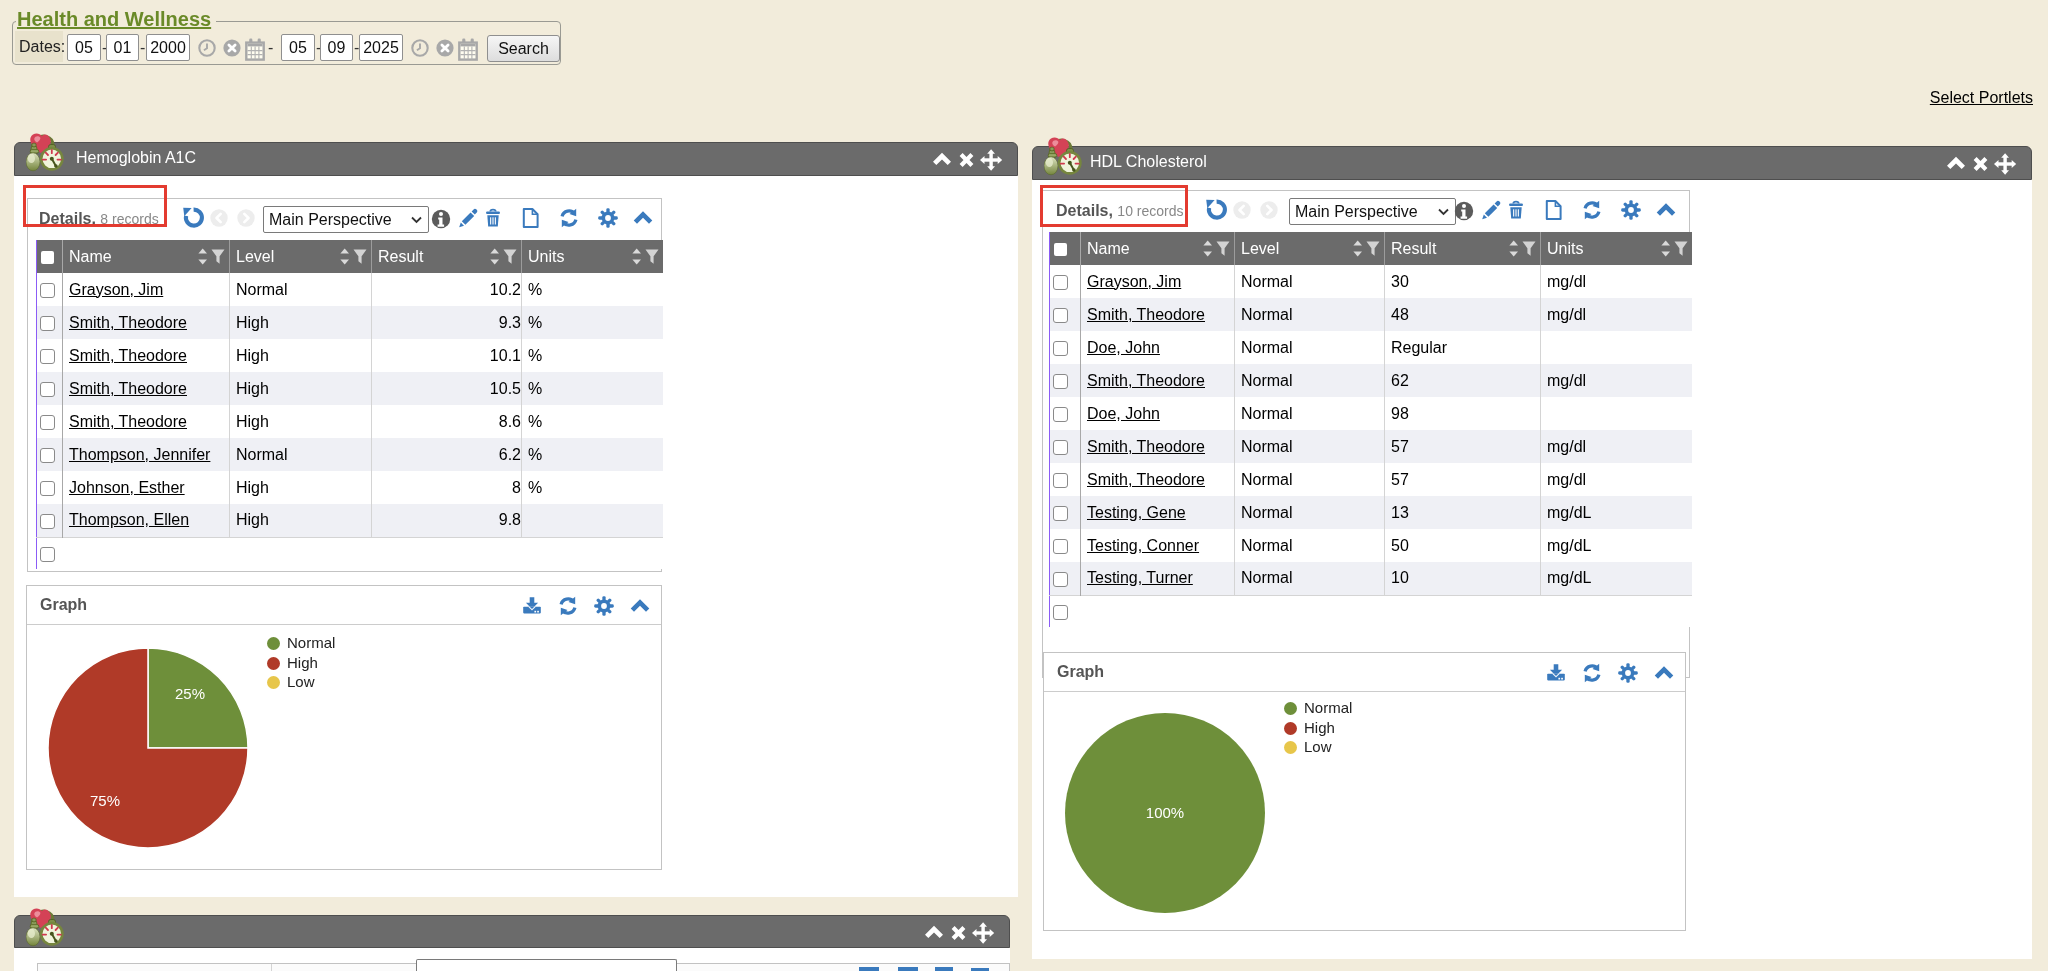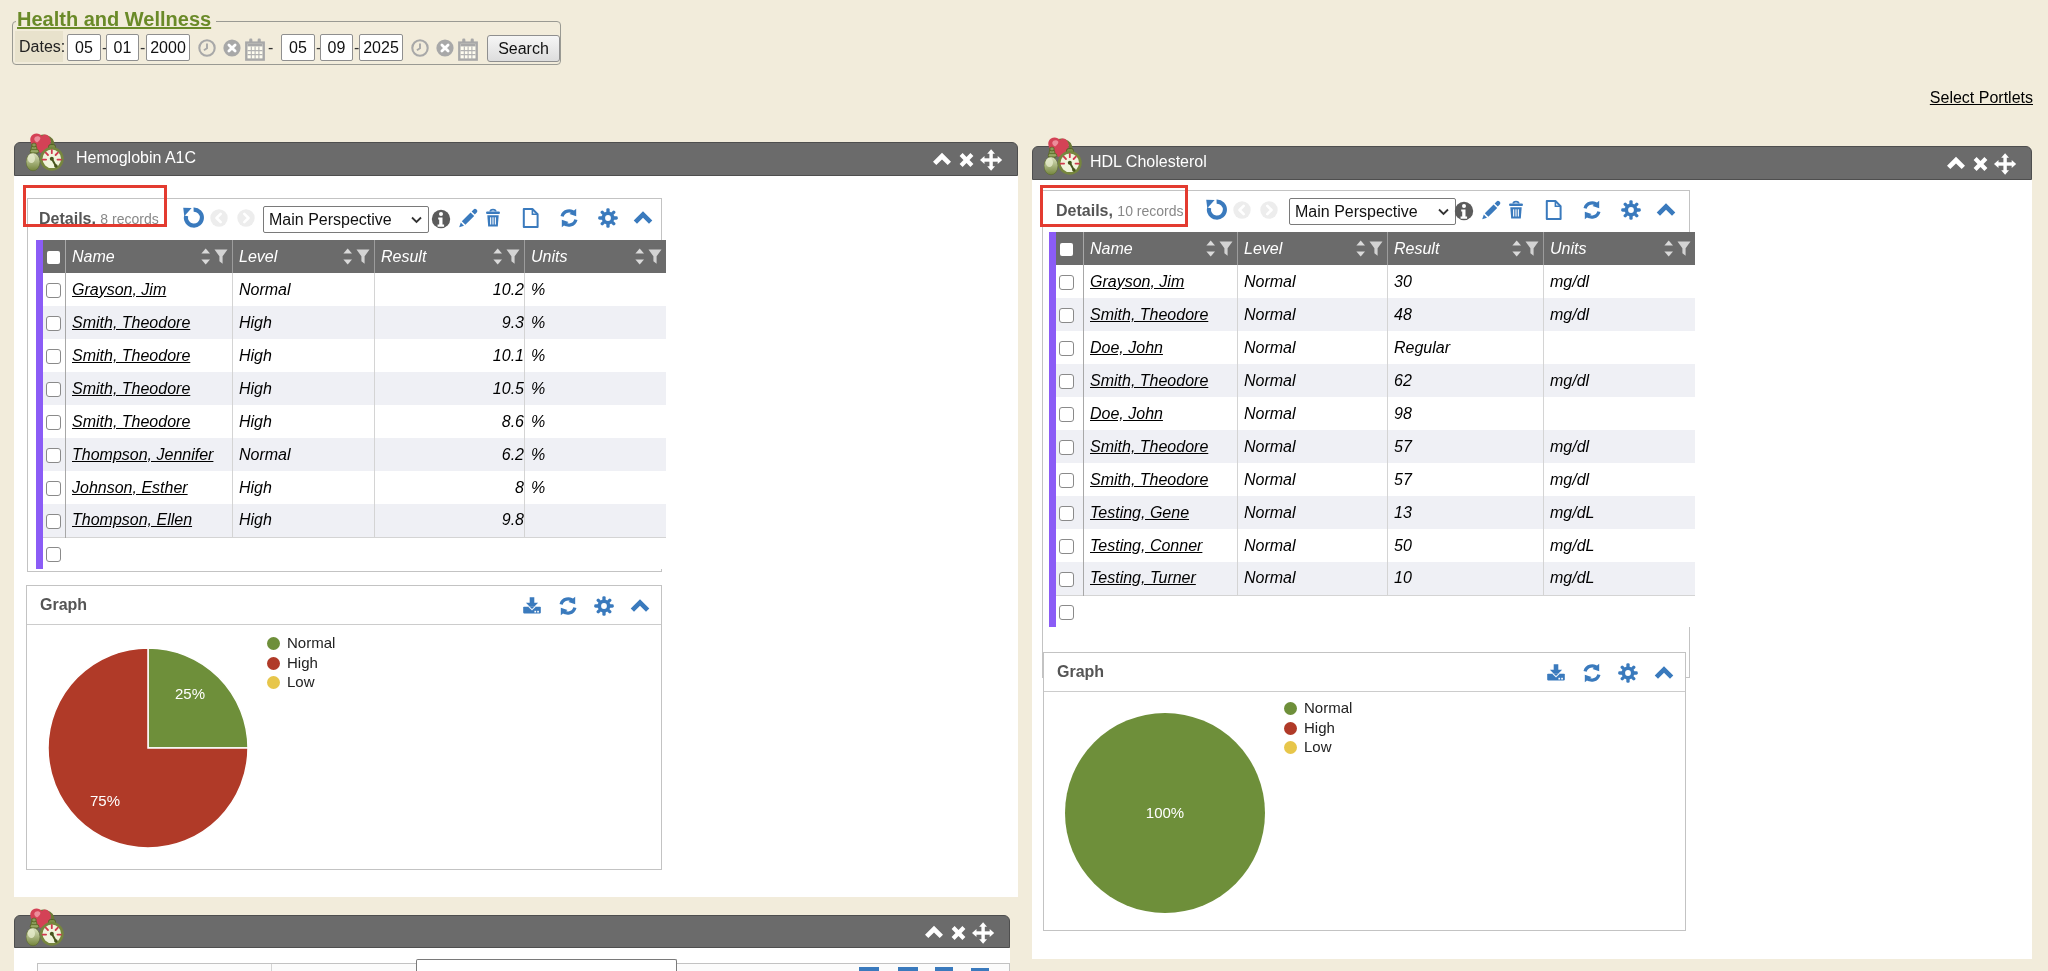--- a/index.html
+++ b/index.html
@@ -32,21 +32,21 @@
 .picon { position:absolute; left:12px; top:-9px; width:40px; height:40px; z-index:5; }
 .hicons { position:absolute; top:7px; right:12px; }
 
 
 .panel { position:absolute; background:#fff; border:1px solid #c3c3c3; }
 .dtxt1 { position:absolute; font-size:16px; font-weight:bold; color:#555; }
 .redbox { position:absolute; border:3px solid #e33b30; z-index:6; }
 .selbox { position:absolute; height:27px; border:1px solid #7a7a7a; border-radius:2px; background:#fff; font-size:16px; line-height:25px; padding-left:5px; color:#111; }
 
 
-table.grid { border-collapse:collapse; table-layout:fixed; position:absolute; border-left:7px solid #8b5cf6;font-style:italic; }
+table.grid { border-collapse:collapse; table-layout:fixed; position:absolute; border-left:1px solid #8b5cf6; }
 table.grid th { background:#6b6b6b; color:#fff; font-weight:normal; font-size:16px; text-align:left; height:33px; padding:0 0 0 6px; border-right:1px solid #9c9c9c; position:relative; }
 table.grid th:last-child { border-right:none;margin-left:20px; }
 table.grid td { height:33px; font-size:16px; padding:0 0 0 6px; border-right:1px solid #d4d4d4; overflow:hidden; white-space:nowrap; }
 table.grid td:last-child { border-right:none; }
 table.grid td.cb { padding:0 0 0 3px; text-align:left; border-right:1px solid #a8a8a8; }
 table.grid th.cb { padding:0 0 0 4px; text-align:left; border-right:1px solid #a8a8a8; }
 table.grid tr.odd td { background:#fff; }
 table.grid tr.even td { background:#eff0f5; }
 a.nm { color:#000; text-decoration:underline; }
 .ckb { display:inline-block; width:15px; height:15px; border:1px solid #8a8a8a; border-radius:3px; background:#fff; vertical-align:middle; }

